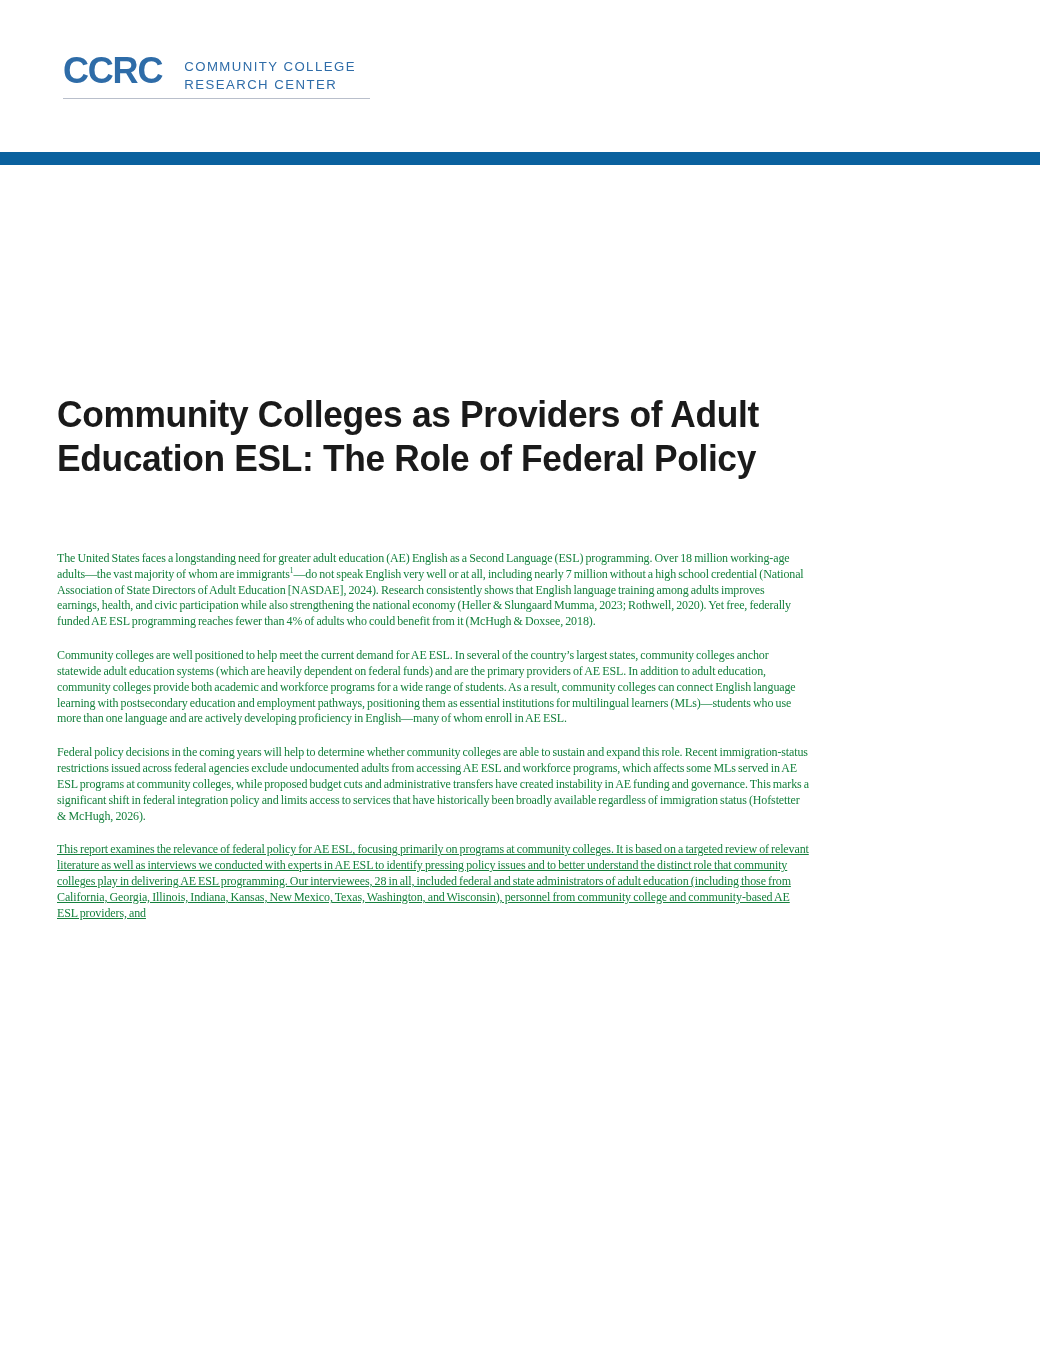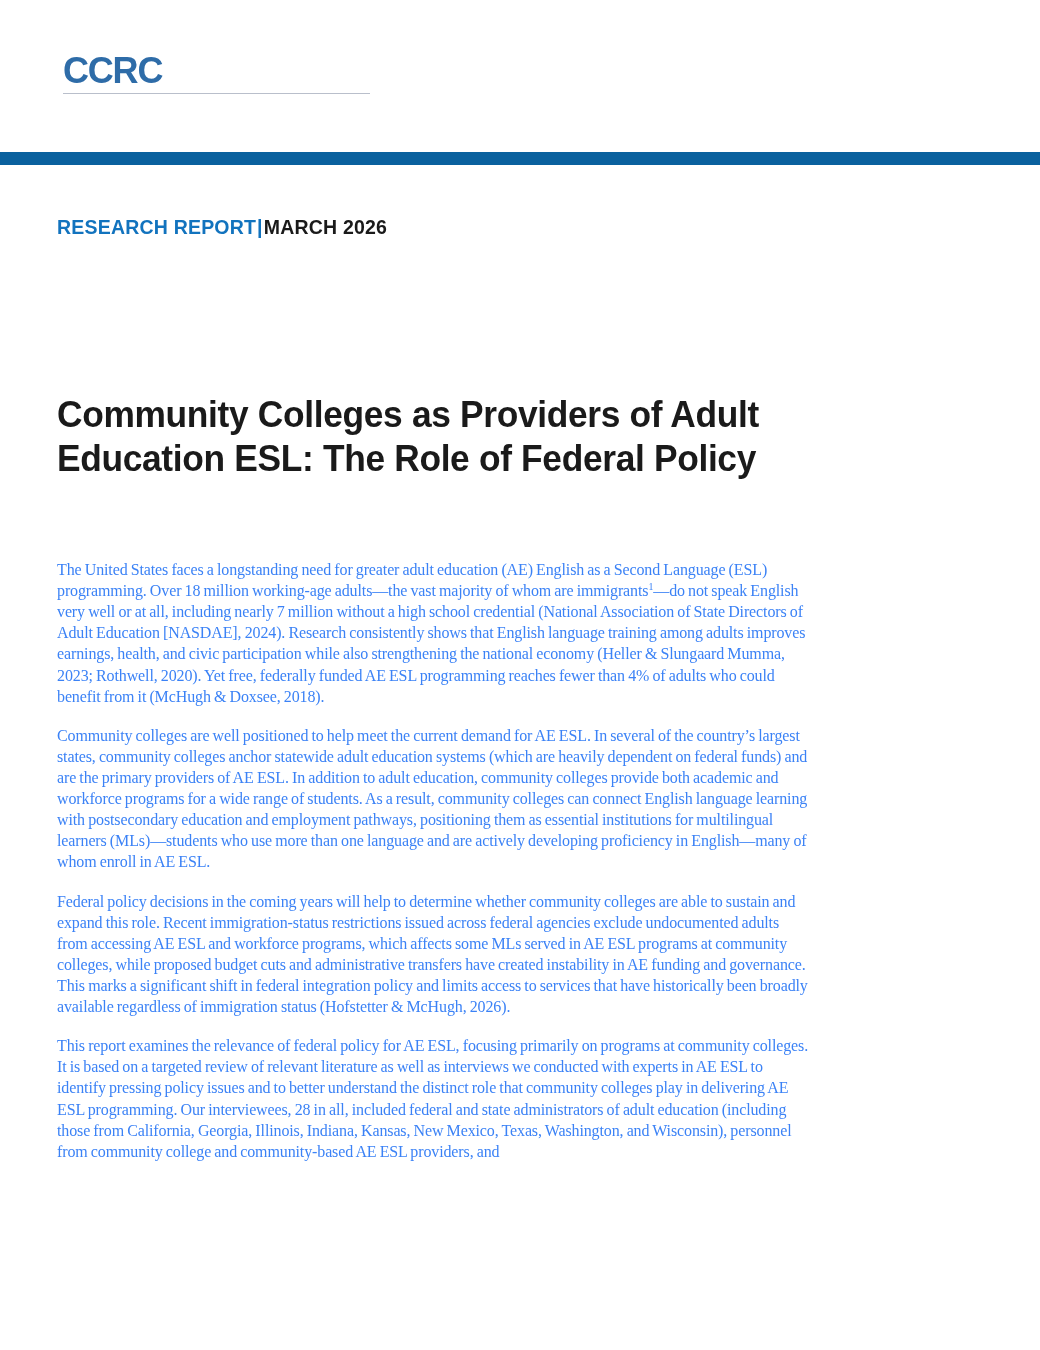--- a/index.html
+++ b/index.html
@@ -137,66 +137,67 @@
 
   
   .body-copy {
     position: absolute;
     left: 57px;
     top: 543px;
     width: 752px;
   }
 
   .body-copy p {
-    margin: 16px 0 18px 0;
-    font-family: "Liberation Serif", serif;
-    font-size: 16px;
+    margin: 8px 0 18px 0;
+    font-family: "Liberation Serif", serif;
+    font-size: 12px;
     line-height: 1.32;
-    color: #3b82f6;
+    color: #15803d;
     text-align: left;
     letter-spacing: -0.12px;
     word-spacing: -0.7px;
   }
 
-  .body-copy p:last-child { margin-bottom: 0; }
+  .body-copy p:last-child { margin-bottom: 0; text-decoration: underline; }
 
   sup {
     font-size: 0.62em;
     vertical-align: super;
     line-height: 0;
   }
 </style>
 </head>
 <body>
 
 <div class="page">
 
   <div class="masthead">
     <div class="logo-block">
       <div class="logo-top">
         <div class="logo-ccrc">CCRC</div>
+        <div class="logo-words">
+          <div>COMMUNITY COLLEGE</div>
+          <div>RESEARCH CENTER</div>
+        </div>
       </div>
       <div class="logo-rule"></div>
     </div>
   </div>
 
   <div class="blue-bar"></div>
 
-  <div class="kicker">
-    <span class="k-blue">RESEARCH REPORT</span><span class="k-sep">|</span><span class="k-dark">MARCH 2026</span>
+
+  <h1 class="title">Community Colleges as Providers of Adult Education ESL: The Role of Federal Policy</h1>
+
+
+  <div class="body-copy">
+
+    <p><span>The United States faces a longstanding need for greater adult education (AE) English as a Second Language (ESL) programming. Over 18 million working-age adults—the vast majority of whom are immigrants</span><sup>1</sup><span>—do not speak English very well or at all, including nearly 7 million without a high school credential (National Association of State Directors of Adult Education [NASDAE], 2024). Research consistently shows that English language training among adults improves earnings, health, and civic participation while also strengthening the national economy (Heller &amp; Slungaard Mumma, 2023; Rothwell, 2020). Yet free, federally funded AE ESL programming reaches fewer than 4% of adults who could benefit from it (McHugh &amp; Doxsee, 2018).</span></p>
+
+    <p>Community colleges are well positioned to help meet the current demand for AE ESL. In several of the country’s largest states, community colleges anchor statewide adult education systems (which are heavily dependent on federal funds) and are the primary providers of AE ESL. In addition to adult education, community colleges provide both academic and workforce programs for a wide range of students. As a result, community colleges can connect English language learning with postsecondary education and employment pathways, positioning them as essential institutions for multilingual learners (MLs)—students who use more than one language and are actively developing proficiency in English—many of whom enroll in AE ESL.</p>
+
+    <p>Federal policy decisions in the coming years will help to determine whether community colleges are able to sustain and expand this role. Recent immigration-status restrictions issued across federal agencies exclude undocumented adults from accessing AE ESL and workforce programs, which affects some MLs served in AE ESL programs at community colleges, while proposed budget cuts and administrative transfers have created instability in AE funding and governance. This marks a significant shift in federal integration policy and limits access to services that have historically been broadly available regardless of immigration status (Hofstetter &amp; McHugh, 2026).</p>
+
+    <p>This report examines the relevance of federal policy for AE ESL, focusing primarily on programs at community colleges. It is based on a targeted review of relevant literature as well as interviews we conducted with experts in AE ESL to identify pressing policy issues and to better understand the distinct role that community colleges play in delivering AE ESL programming. Our interviewees, 28 in all, included federal and state administrators of adult education (including those from California, Georgia, Illinois, Indiana, Kansas, New Mexico, Texas, Washington, and Wisconsin), personnel from community college and community-based AE ESL providers, and</p>
+
   </div>
 
-  <h1 class="title">Community Colleges as Providers of Adult Education ESL: The Role of Federal Policy</h1>
-
-
-  <div class="body-copy">
-
-    <p><span>The United States faces a longstanding need for greater adult education (AE) English as a Second Language (ESL) programming. Over 18 million working-age adults—the vast majority of whom are immigrants</span><sup>1</sup><span>—do not speak English very well or at all, including nearly 7 million without a high school credential (National Association of State Directors of Adult Education [NASDAE], 2024). Research consistently shows that English language training among adults improves earnings, health, and civic participation while also strengthening the national economy (Heller &amp; Slungaard Mumma, 2023; Rothwell, 2020). Yet free, federally funded AE ESL programming reaches fewer than 4% of adults who could benefit from it (McHugh &amp; Doxsee, 2018).</span></p>
-
-    <p>Community colleges are well positioned to help meet the current demand for AE ESL. In several of the country’s largest states, community colleges anchor statewide adult education systems (which are heavily dependent on federal funds) and are the primary providers of AE ESL. In addition to adult education, community colleges provide both academic and workforce programs for a wide range of students. As a result, community colleges can connect English language learning with postsecondary education and employment pathways, positioning them as essential institutions for multilingual learners (MLs)—students who use more than one language and are actively developing proficiency in English—many of whom enroll in AE ESL.</p>
-
-    <p>Federal policy decisions in the coming years will help to determine whether community colleges are able to sustain and expand this role. Recent immigration-status restrictions issued across federal agencies exclude undocumented adults from accessing AE ESL and workforce programs, which affects some MLs served in AE ESL programs at community colleges, while proposed budget cuts and administrative transfers have created instability in AE funding and governance. This marks a significant shift in federal integration policy and limits access to services that have historically been broadly available regardless of immigration status (Hofstetter &amp; McHugh, 2026).</p>
-
-    <p>This report examines the relevance of federal policy for AE ESL, focusing primarily on programs at community colleges. It is based on a targeted review of relevant literature as well as interviews we conducted with experts in AE ESL to identify pressing policy issues and to better understand the distinct role that community colleges play in delivering AE ESL programming. Our interviewees, 28 in all, included federal and state administrators of adult education (including those from California, Georgia, Illinois, Indiana, Kansas, New Mexico, Texas, Washington, and Wisconsin), personnel from community college and community-based AE ESL providers, and</p>
-
-  </div>
-
 </div>
 
 </body></html>

